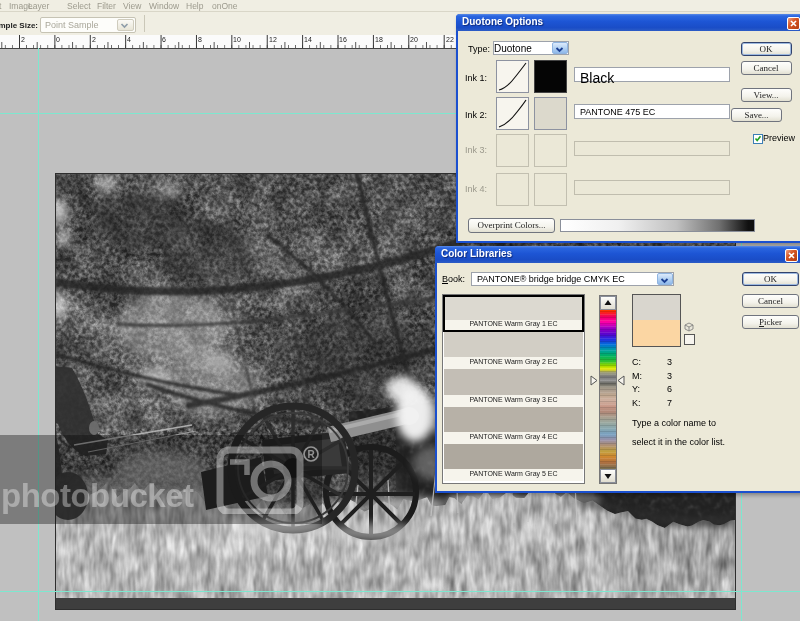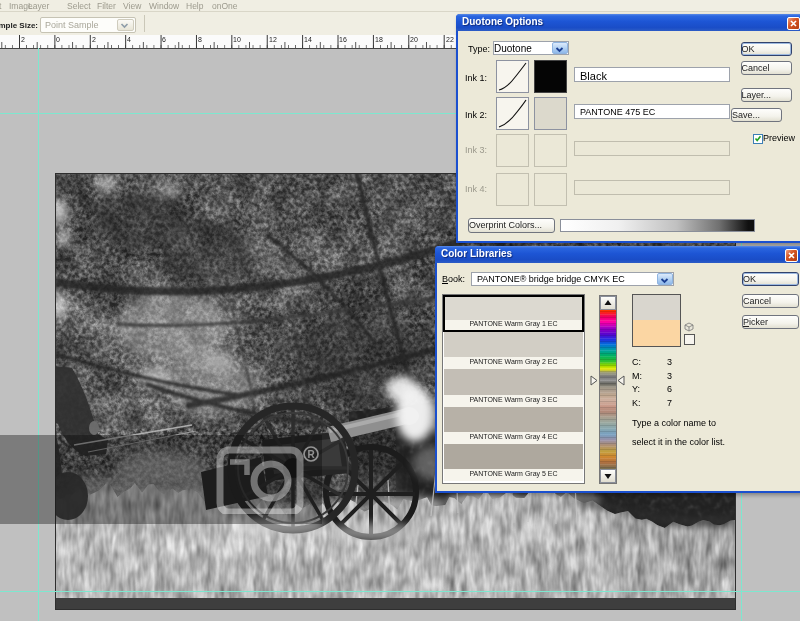--- a/index.html
+++ b/index.html
@@ -1,21 +1,21 @@
 <!DOCTYPE html>
 <html><head><meta charset="utf-8"><style>
 html,body{margin:0;padding:0}
 body{width:800px;height:621px;position:relative;overflow:hidden;background:#c0c0c0;font-family:"Liberation Sans",sans-serif}
 .abs{position:absolute}
 .dlg{position:absolute;background:#1b50cf;border-radius:4px 4px 0 0;box-shadow:2px 2px 4px rgba(0,0,0,.35)}
 .tbar{position:absolute;left:0;top:0;right:0;height:17px;border-radius:4px 4px 0 0;background:linear-gradient(180deg,#5a8ae6 0%,#2b66e0 12%,#1d55d4 45%,#1a4dc7 80%,#2c5cc5 100%);color:#fff;font-weight:bold;font-size:10px}
 .tbar span{position:absolute;left:6px;top:2px;text-shadow:1px 1px 1px rgba(0,0,40,.5)}
 .xbtn{position:absolute;top:3px;width:11px;height:11px;border-radius:2px;background:linear-gradient(135deg,#f0a080,#d75726 40%,#b43c10);border:1px solid #fff;color:#fff;font-size:9px;font-weight:bold;text-align:center;line-height:10px}
 .body{position:absolute;left:2px;right:2px;top:17px;bottom:2px;background:#ece9d8}
-.btn{position:absolute;border:1px solid #70747e;border-radius:3px;background:linear-gradient(180deg,#fefefc 0%,#f4f3ec 60%,#e2e0d2 100%);font-size:9px;color:#222;font-family:Liberation Sans, sans-serif}
+.btn{position:absolute;border:1px solid #70747e;border-radius:3px;background:linear-gradient(180deg,#fefefc 0%,#f4f3ec 60%,#e2e0d2 100%);font-size:9px;color:#222;text-align:center;font-family:Liberation Serif, serif}
 .btn-def{box-shadow:inset 0 0 0 1px #9db9e0;border-color:#31426d}
 .fld{position:absolute;background:#fff;border:1px solid #9da2ab}
 .fld-dis{position:absolute;background:#ebe8d7;border:1px solid #c0bdae}
 .combo{position:absolute;background:#fff;border:1px solid #9da2ab}
 .cbtn{position:absolute;right:0px;top:0px;bottom:0px;width:14px;border-radius:2px;background:linear-gradient(180deg,#dceafc,#b4d2f2 50%,#8fb8ea);border:1px solid #8fb4e0;color:#1b3f93}
 .cbtn svg{position:absolute;left:1px;top:2px}
 .lbl{position:absolute;font-size:9px;color:#000;white-space:nowrap}
 .dis{color:#9b998c}
 .curvebox{position:absolute;width:31px;height:31px;background:#f7f5ee;border:1px solid #8d92a0}
 .curvebox-dis{position:absolute;width:31px;height:31px;background:#ebe8d7;border:1px solid #c2bfb0}
@@ -289,20 +289,21 @@
 </g>
 </svg>
 </div>
 
 <div class="guide" style="left:38px;top:48px;width:1px;height:573px"></div>
 <div class="guide" style="left:741px;top:48px;width:1px;height:573px"></div>
 <div class="guide" style="left:0;top:113px;width:800px;height:1px"></div>
 <div class="guide" style="left:0;top:591px;width:800px;height:1px"></div>
 
 <div class="abs" style="left:0;top:435px;width:322px;height:89px;background:rgba(8,8,8,0.37)">
+  <div style="position:absolute;left:1px;top:42px;font-size:33px;font-weight:bold;color:rgba(255,255,255,0.36);letter-spacing:-0.5px">photobucket</div>
   <svg style="position:absolute;left:216px;top:7px" width="104" height="72" viewBox="0 0 104 72">
     <g fill="none" stroke="rgba(255,255,255,0.38)" stroke-width="7">
       <rect x="4" y="8" width="80" height="62" rx="9"></rect>
       <circle cx="55" cy="39" r="17"></circle>
       <path d="M14 20 h17 v13" stroke-width="5.5"></path>
     </g>
     <g stroke="rgba(255,255,255,0.5)" fill="none">
       <circle cx="95" cy="12" r="7" stroke-width="1.7"></circle>
       <text x="95" y="15.5" font-size="10" font-weight="bold" text-anchor="middle" fill="rgba(255,255,255,0.5)" stroke="none" font-family="Liberation Sans">R</text>
     </g>
@@ -329,21 +330,21 @@
         </span>
     </div>
     <div class="lbl" style="left:7px;top:42px">Ink 1:</div>
     <div class="curvebox" style="left:38px;top:29px">
         <svg width="31" height="31" viewBox="0 0 31 31">
           <path d="M2 29 C7 28 13 23 19 15 C23 10 26 6 29 2" fill="none" stroke="#111" stroke-width="1.1"></path>
         </svg>
       </div>
     <div class="abs" style="left:76px;top:29px;width:31px;height:31px;background:#050505;border:1px solid #444"></div>
     <div class="fld" style="left:116px;top:35.5px;width:154px;height:13px">
-        <span style="position:absolute;left:5px;top:2px;font-size:11px">Black</span>
+        <span style="position:absolute;left:5px;top:2px;font-size:14px">Black</span>
       </div>
     <div class="lbl" style="left:7px;top:79px">Ink 2:</div>
     <div class="curvebox" style="left:38px;top:66px">
         <svg width="31" height="31" viewBox="0 0 31 31">
           <path d="M2 29 C8 27 14 22 20 14 C24 9 27 5 29 2" fill="none" stroke="#111" stroke-width="1.2"></path>
         </svg>
       </div>
     <div class="abs" style="left:76px;top:66px;width:31px;height:31px;background:#dcd9cc;border:1px solid #8d92a0"></div>
     <div class="fld" style="left:116px;top:73px;width:154px;height:13px">
         <span style="position:absolute;left:5px;top:2px;font-size:9px">PANTONE 475 EC</span>
@@ -353,21 +354,21 @@
     <div class="curvebox-dis" style="left:76px;top:103px"></div>
     <div class="fld-dis" style="left:116px;top:110px;width:154px;height:13px"></div>
     <div class="lbl dis" style="left:7px;top:153px">Ink 4:</div>
     <div class="curvebox-dis" style="left:38px;top:142px"></div>
     <div class="curvebox-dis" style="left:76px;top:142px"></div>
     <div class="fld-dis" style="left:116px;top:149px;width:154px;height:13px"></div>
     <div class="btn" style="left:10px;top:187px;width:85px;height:13px;line-height:13px">Overprint Colors...</div>
     <div class="abs" style="left:102px;top:188px;width:193px;height:11px;border:1px solid #8a8f9a;background:linear-gradient(90deg,#ffffff 0%,#f0f0f0 30%,#c0c0c0 60%,#707070 82%,#101010 97%)"></div>
     <div class="btn btn-def" style="left:282.5px;top:10.5px;width:49px;height:12px;line-height:12px">OK</div>
     <div class="btn" style="left:282.5px;top:30px;width:49px;height:12px;line-height:12px">Cancel</div>
-    <div class="btn" style="left:282.5px;top:56.5px;width:49px;height:12px;line-height:12px">Layer...</div>
+    <div class="btn" style="left:282.5px;top:56.5px;width:49px;height:12px;line-height:12px">View...</div>
     <div class="btn" style="left:273px;top:76.5px;width:49px;height:12px;line-height:12px">Save...</div>
     <div class="abs" style="left:294.5px;top:102.5px;width:8px;height:8px;background:#fff;border:1px solid #3c7fb5">
         <svg width="8" height="8" viewBox="0 0 8 8">
           <path d="M1.5 3.5 L3.2 5.5 L6.5 1.2" fill="none" stroke="#21a121" stroke-width="1.6"></path>
         </svg>
       </div>
     <div class="lbl" style="left:305px;top:102px">Preview</div>
   </div>
 </div>
 

